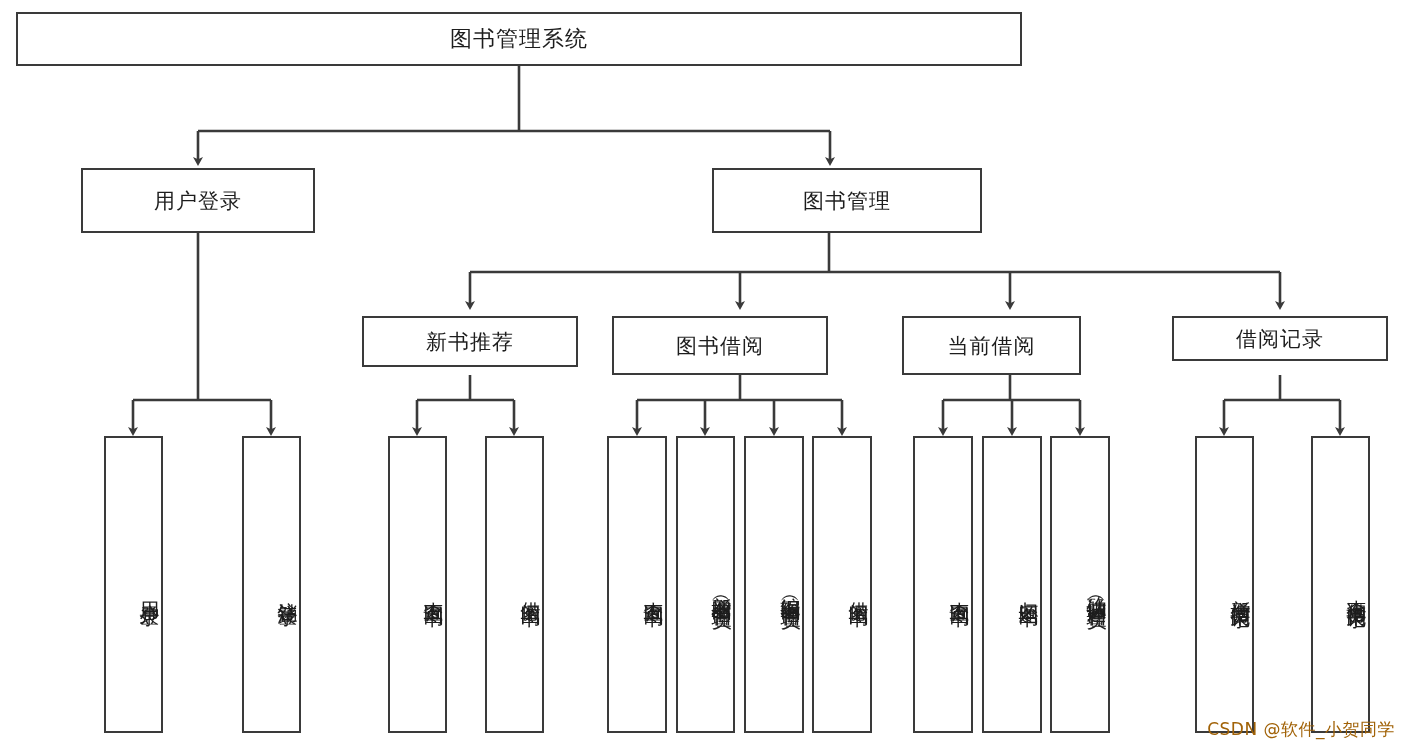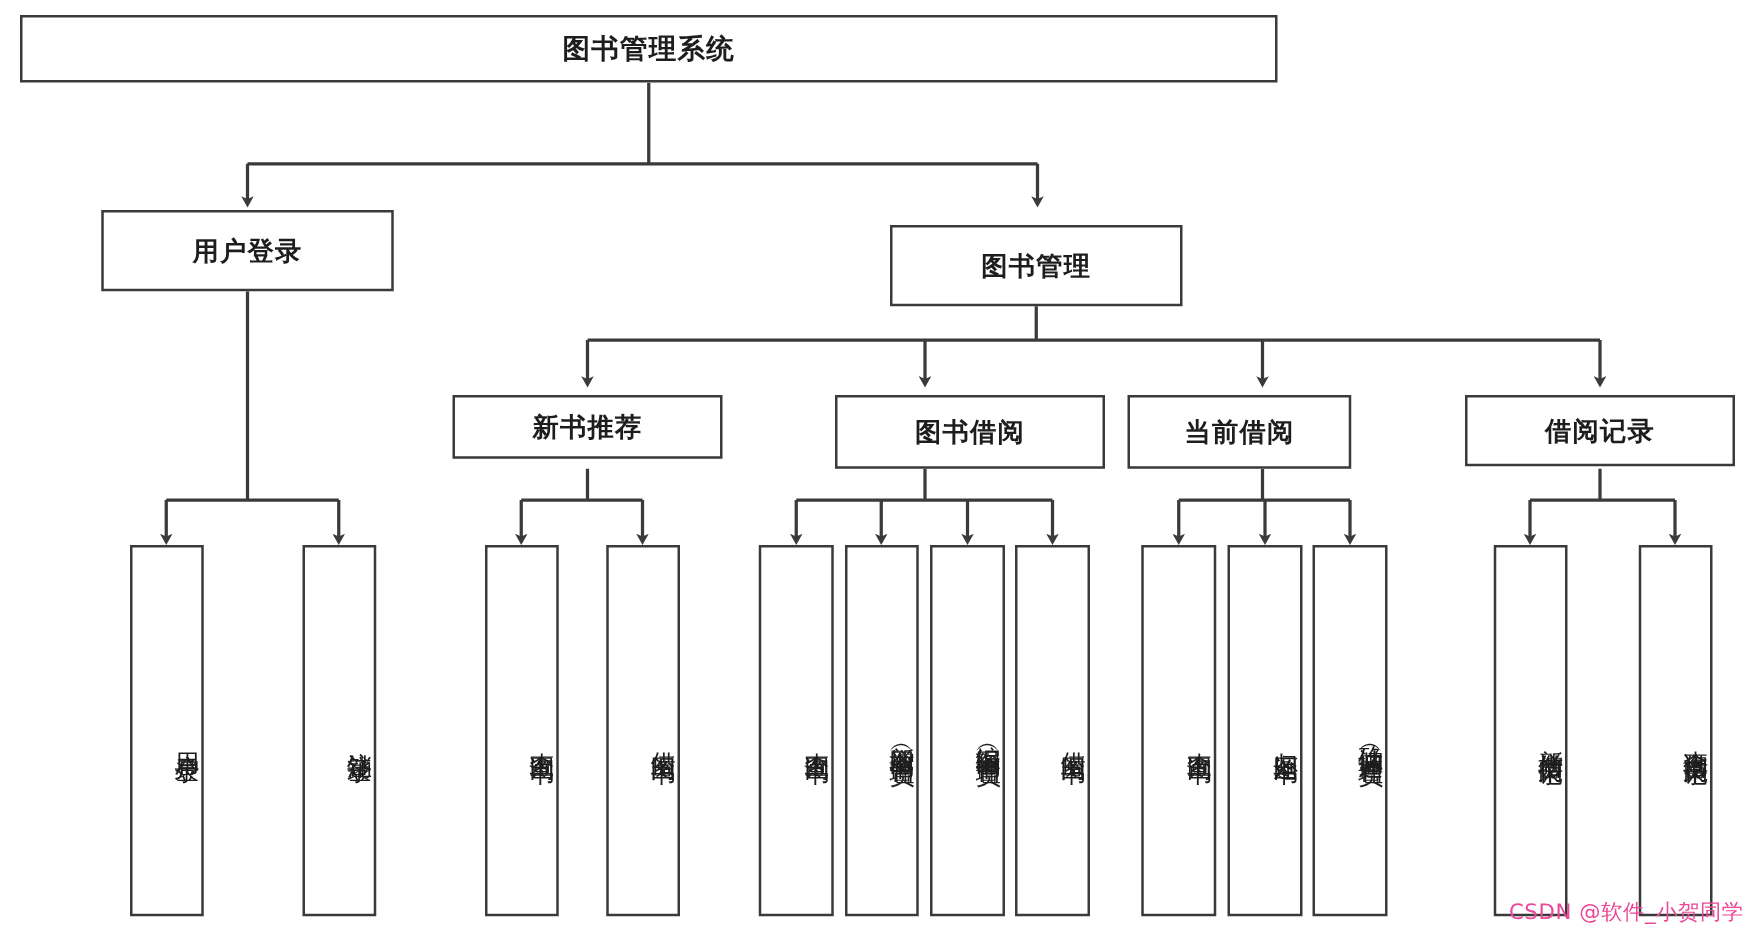--- a/index.html
+++ b/index.html
@@ -2,27 +2,27 @@
 <html><head>
 <meta charset="utf-8">
 <style>
   html,body{margin:0;padding:0;background:#ffffff;}
   body{font-family:"DejaVu Sans","Liberation Sans",sans-serif;}
   #stage{position:relative;width:1405px;height:747px;background:#ffffff;overflow:hidden;}
   svg#wires{position:absolute;left:0;top:0;width:1405px;height:747px;}
   .node{position:absolute;box-sizing:border-box;background:#ffffff;
         border:2px solid #3a3a3a;display:flex;align-items:center;justify-content:center;
         color:#1d1d1d;}
-  .node.h{font-size:21px;letter-spacing:1px;font-weight:bold;}
+  .node.h{font-size:21px;letter-spacing:1px;}
   .node.root{font-size:22px;}
   .node.v{writing-mode:vertical-rl;text-orientation:upright;
           font-size:20px;line-height:1.12;letter-spacing:2px;
           align-items:flex-start;justify-content:center;padding-top:10px;white-space:nowrap;}
   .node.v span{writing-mode:vertical-rl;text-orientation:upright;}
-  .watermark{position:absolute;right:10px;bottom:6px;font-size:17px;color:#ec4899;
+  .watermark{position:absolute;right:10px;bottom:6px;font-size:17px;color:#a16207;
              white-space:nowrap;letter-spacing:0.5px;}
 </style>
 </head>
 <body>
 
 <div id="stage">
 
   <svg id="wires" viewBox="0 0 1405 747">
     <defs>
       <marker id="arrow" markerWidth="9" markerHeight="10" refX="3" refY="5" orient="auto" markerUnits="userSpaceOnUse">
@@ -73,34 +73,34 @@
     </g>
   </svg>
 
   <div class="node h root" style="left:16px;top:12px;width:1006px;height:54px;">
     <span>图书管理系统</span>
   </div>
 
   <div class="node h" style="left:81px;top:168px;width:234px;height:65px;">
     <span>用户登录</span>
   </div>
-  <div class="node h" style="left:712px;top:168px;width:234px;height:65px;margin-top:12px;">
+  <div class="node h" style="left:712px;top:168px;width:270px;height:65px;">
     <span>图书管理</span>
   </div>
 
   <div class="node h" style="left:362px;top:316px;width:216px;height:51px;">
     <span>新书推荐</span>
   </div>
-  <div class="node h" style="left:668px;top:316px;width:216px;height:59px;">
+  <div class="node h" style="left:612px;top:316px;width:216px;height:59px;">
     <span>图书借阅</span>
   </div>
   <div class="node h" style="left:902px;top:316px;width:179px;height:59px;">
     <span>当前借阅</span>
   </div>
-  <div class="node h" style="left:1172px;top:316px;width:216px;height:57px;">
+  <div class="node h" style="left:1172px;top:316px;width:216px;height:45px;">
     <span>借阅记录</span>
   </div>
 
   <div class="node v" style="left:104px;top:436px;width:59px;height:297px;">
     <span>用户登录</span>
   </div>
   <div class="node v" style="left:242px;top:436px;width:59px;height:297px;">
     <span>注销登录</span>
   </div>
 

